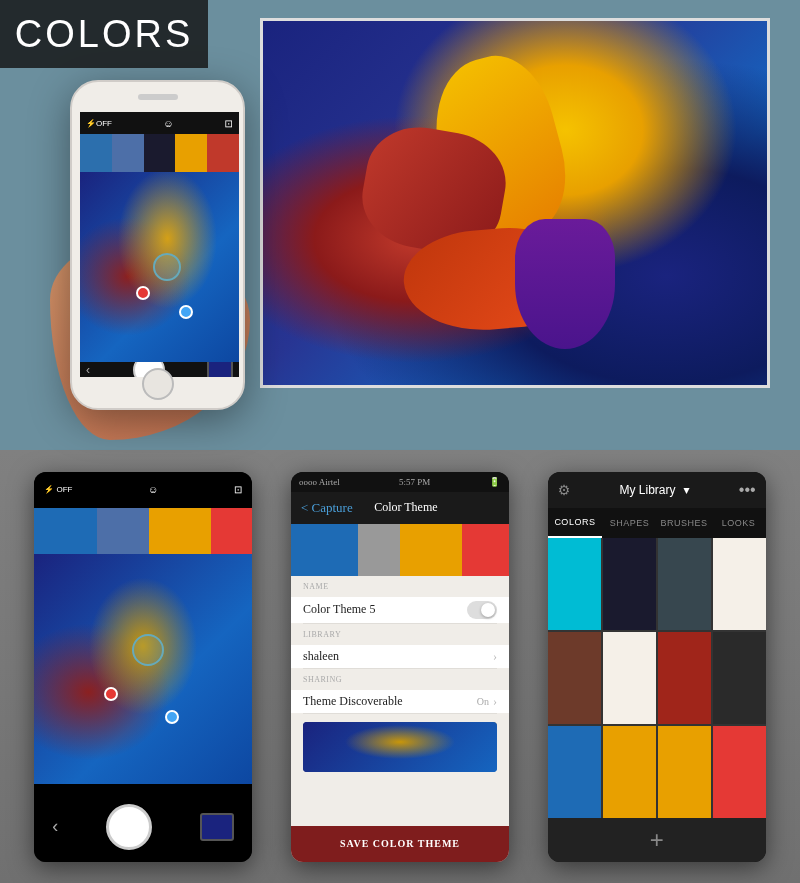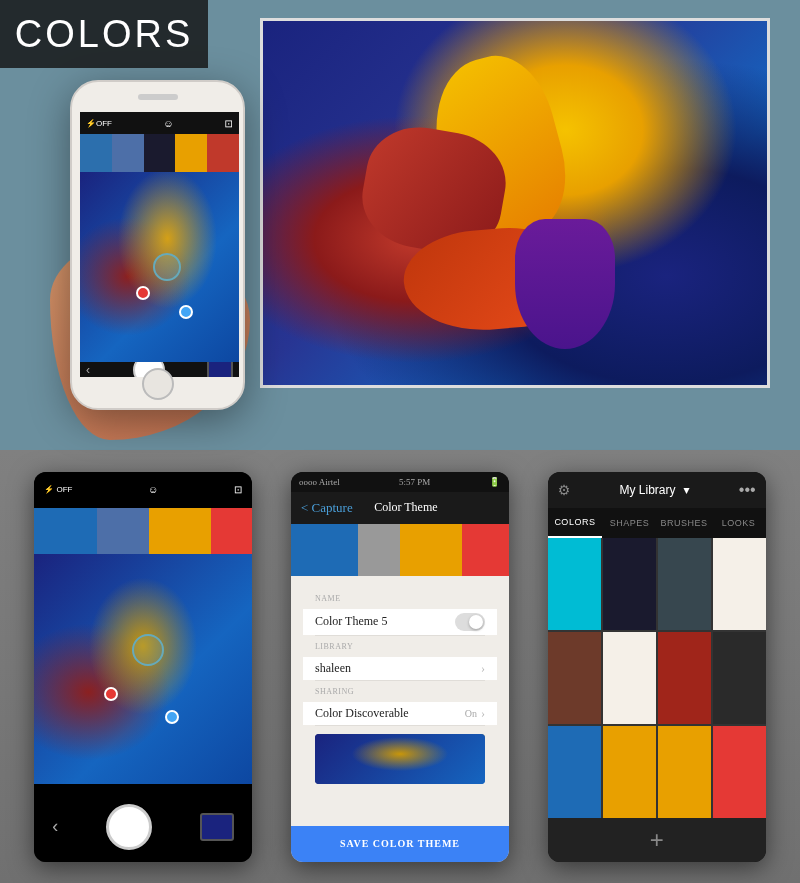--- a/index.html
+++ b/index.html
@@ -318,21 +318,21 @@
     .card2-color-strip {
       display: flex; width: 100%; height: 52px;
     }
     .card2-color-strip .c1 { flex: 1.3; background: #1e6bb5; }
     .card2-color-strip .c2 { flex: 0.8; background: #999; }
     .card2-color-strip .c3 { flex: 1.2; background: #e8a000; }
     .card2-color-strip .c4 { flex: 0.9; background: #e53935; }
     .card2-body {
       background: #f0ede8;
       flex: 1;
-      padding: 12px;
+      padding: 0;
     }
     .card2-section {
       padding: 6px 12px 2px;
     }
     .card2-label {
       font-size: 8px; color: #aaa;
       text-transform: uppercase; letter-spacing: 0.5px;
       margin-bottom: 4px;
     }
     .card2-value-row {
@@ -373,21 +373,21 @@
       background: #f0ede8;
     }
     .card2-image-thumb {
       width: 100%; height: 50px;
       background: linear-gradient(135deg, #1a237e 20%, #c8960a 60%, #1565c0 100%);
       border-radius: 4px;
       overflow: hidden; position: relative;
     }
     .card2-save-btn {
       width: 100%; height: 36px;
-      background: #3b82f6;
+      background: #7f1d1d;
       display: flex; align-items: center; justify-content: center;
       font-size: 10px; color: #fff; font-weight: bold;
       letter-spacing: 1px;
       position: absolute; bottom: 0; left: 0;
     }
     .card2-full {
       display: flex; flex-direction: column;
       height: 100%;
     }
 
@@ -546,21 +546,21 @@
         </div>
         <div class="card2-value-row">
           <span class="card2-value-text">shaleen</span>
           <span class="card2-chevron">›</span>
         </div>
         <div class="card2-divider"></div>
         <div class="card2-section">
           <div class="card2-label">SHARING</div>
         </div>
         <div class="card2-value-row">
-          <span class="card2-value-text">Color Discoverable</span>
+          <span class="card2-value-text">Theme Discoverable</span>
           <span style="display:flex;align-items:center;">
             <span class="card2-on-text">On</span>
             <span class="card2-chevron">›</span>
           </span>
         </div>
         <div class="card2-divider"></div>
         <div class="card2-image-section">
           <div class="card2-image-thumb">
 
             <div style="position:absolute;inset:0;background:radial-gradient(ellipse at 50% 40%,#c8960a 0%,transparent 40%), linear-gradient(135deg,#1a237e 0%,#1565c0 100%);"></div>

